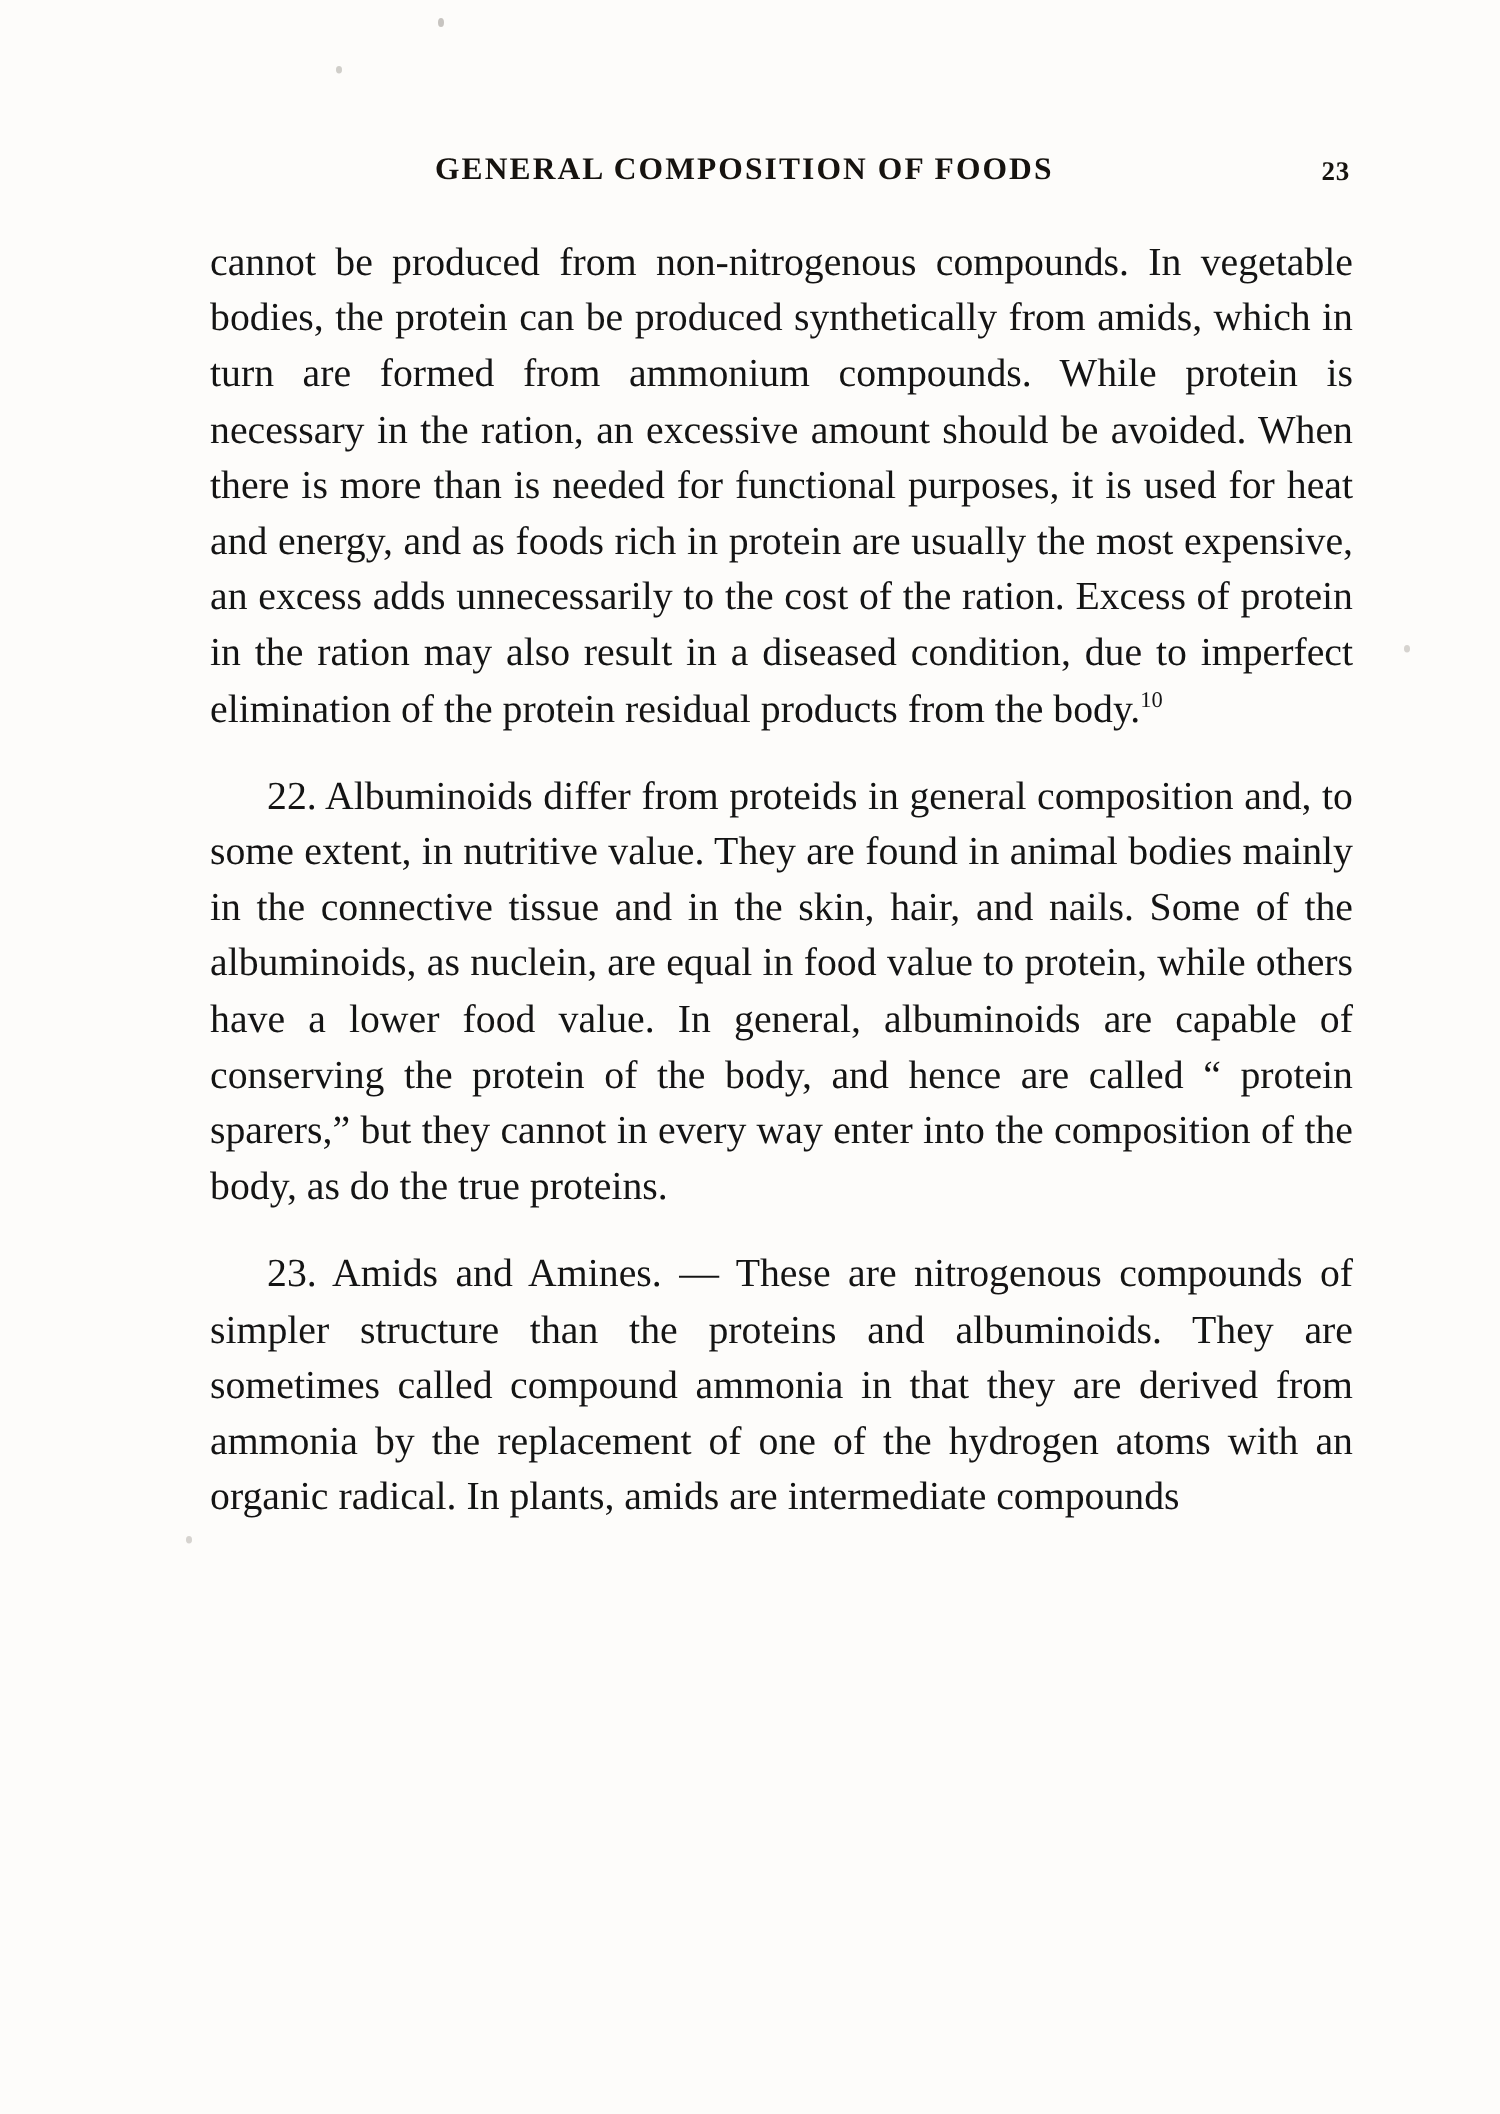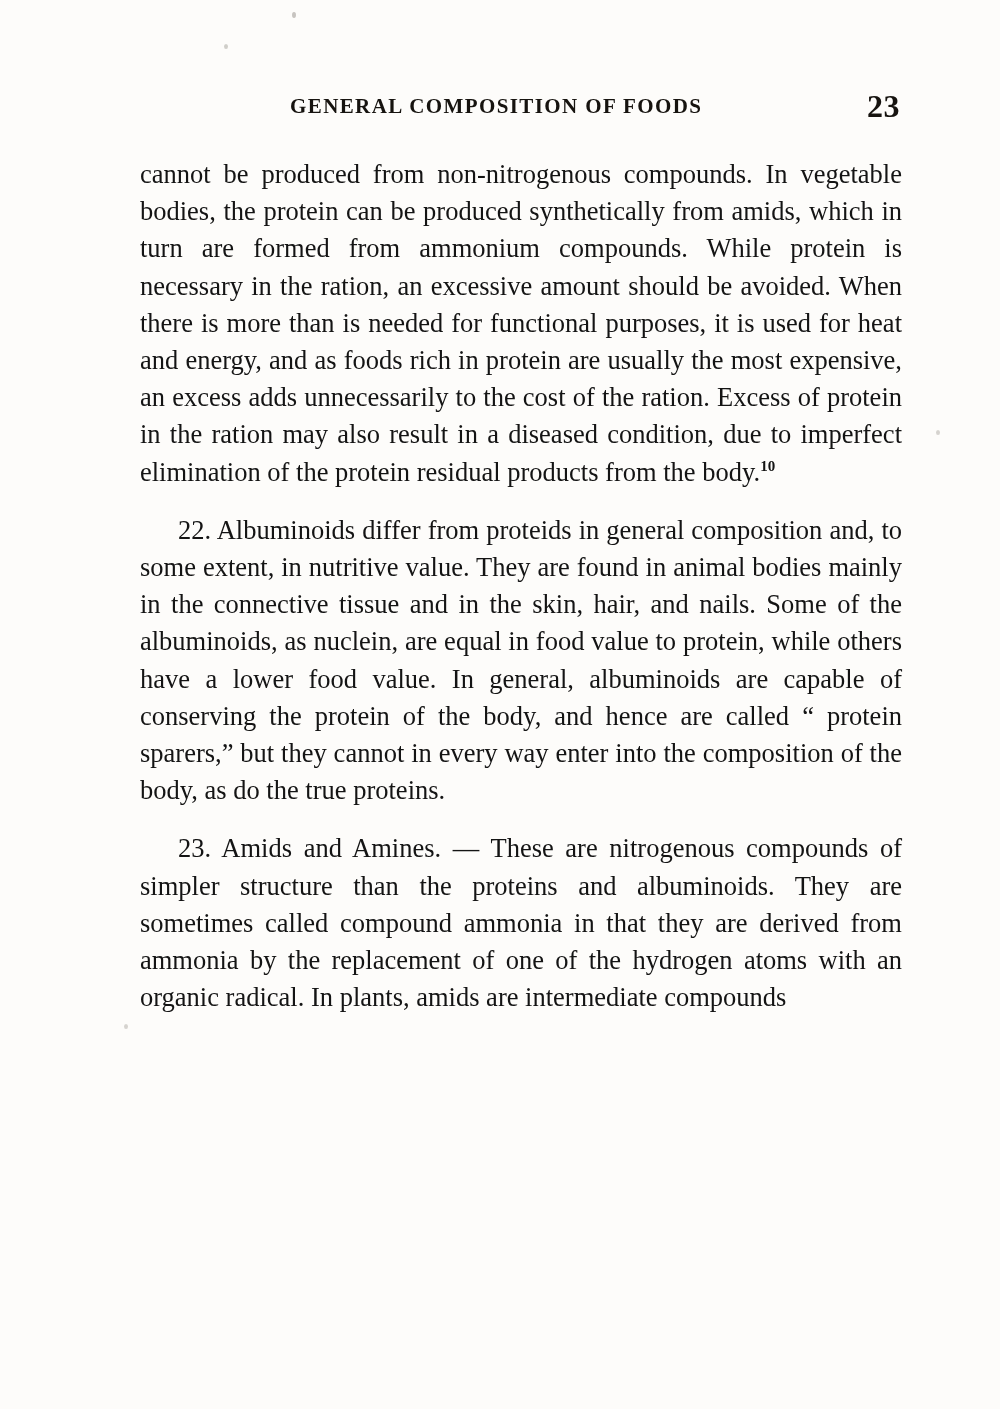--- a/index.html
+++ b/index.html
@@ -27,37 +27,37 @@
     border-radius: 50%;
   }
   .speck.s1 { left: 292px; top: 12px;  width: 4px; height: 6px; opacity: .55; }
   .speck.s2 { left: 224px; top: 44px;  width: 4px; height: 5px; opacity: .45; }
   .speck.s3 { left: 936px; top: 430px; width: 4px; height: 5px; opacity: .40; }
   .speck.s4 { left: 124px; top: 1024px;width: 4px; height: 5px; opacity: .40; }
 
   .header {
     position: absolute;
     left: 140px;
-    top: 88px;
+    top: 100px;
     width: 760px;
     display: flex;
-    align-items: center;
+    align-items: flex-end;
     justify-content: space-between;
   }
   .running-head {
     font-family: "Liberation Serif", serif;
     font-size: 21px;
     letter-spacing: 1.4px;
     font-weight: 700;
     color: #16130f;
     white-space: nowrap;
     padding-left: 150px;
   }
   .folio {
-    font-size: 32px;
+    font-size: 18px;
     font-weight: 700;
     color: #16130f;
     letter-spacing: .5px;
   }
 
   .body-col {
     position: absolute;
     left: 140px;
     top: 156px;
     width: 762px;
@@ -81,21 +81,20 @@
   .secnum {
     font-weight: 400;
   }
   .runin {
     font-weight: 400;
   }
   sup.fn {
     font-size: 15px;
     vertical-align: super;
     line-height: 0;
-    font-weight: bold;
   }
 </style>
 </head>
 <body>
 
 <div class="page">
 
   <div class="speck s1"></div>
   <div class="speck s2"></div>
   <div class="speck s3"></div>

